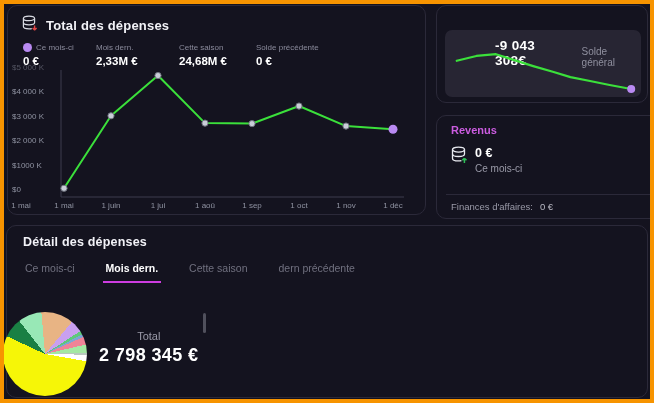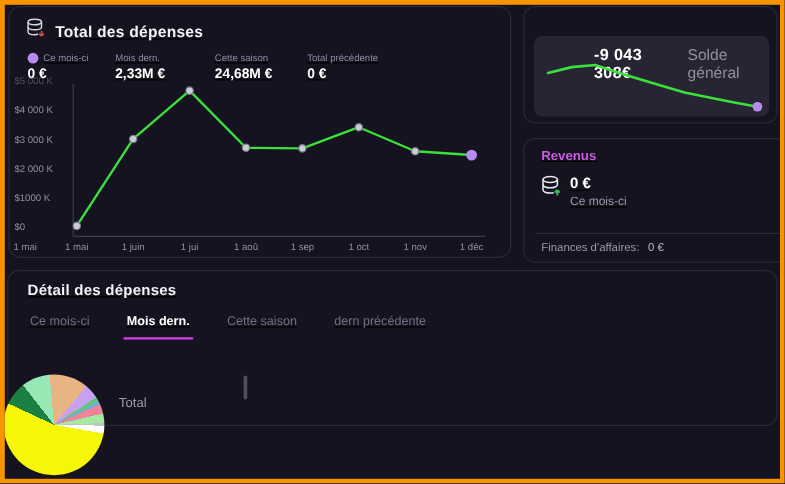--- a/index.html
+++ b/index.html
@@ -2,26 +2,26 @@
 <html><head>
 <meta charset="utf-8">
 <style>
   * { margin:0; padding:0; box-sizing:border-box; font-family:"Liberation Sans",sans-serif; }
   html,body { background:#000; }
   .frame {
     position:relative; width:654px; height:403px;
     background:#14131f; border:4px solid #f79400; overflow:hidden;
   }
   .panel {
-    position:absolute; border:1px solid #2b2939; border-radius:10px; background:#14131f;text-decoration:underline;
+    position:absolute; border:1px solid #2b2939; border-radius:10px; background:#14131f;
   }
   #expenses-panel { left:3px; top:1px; width:419px; height:210px; }
   #finances-panel { left:432px; top:1px; width:212px; height:98px; }
   #revenue-panel  { left:432px; top:111px; width:232px; height:104px; }
-  #detail-panel   { left:2px; top:221px; width:642px; height:130px; }
+  #detail-panel   { left:2px; top:221px; width:642px; height:173px; }
 
   .panel-header { display:flex; align-items:center; gap:8px; padding:9px 0 0 14px; }
   .panel-title { font-size:13px; font-weight:bold; color:#f2f2f7; letter-spacing:.2px; }
   .magenta-title { font-size:11px; font-weight:bold; color:#cb5ce0; padding:8px 0 0 13px; }
 
   .stats-row { display:flex; margin:7px 0 0 15px; }
   .stat { display:flex; flex-direction:column; }
   .stat-label-row { display:flex; align-items:center; gap:4px; font-size:8px; color:#8b8b9c; }
   .stat-dot { width:9px; height:9px; border-radius:50%; background:#b98af2; display:inline-block; }
   .stat-value { font-size:11.5px; font-weight:bold; color:#fff; margin-top:3px; }
@@ -29,21 +29,21 @@
   #main-chart { position:absolute; left:0; top:58px; }
   .axis-tick { font-size:8px; fill:#8f92a1; }
   .axis-tick-top { opacity:.5; }
 
   .fin-card {
     position:absolute; left:8px; top:24px; width:196px; height:67px;
     background:#272533; border-radius:7px; overflow:hidden;
   }
   .fin-balance-row { padding:8px 0 0 10px; display:flex; align-items:flex-end; gap:14px;margin-left:40px; }
   .fin-balance { font-size:13.5px; font-weight:bold; color:#fff; letter-spacing:.3px; }
-  .fin-balance-label { font-size:13px; color:#8f8f9e; }
+  .fin-balance-label { font-size:10px; color:#8f8f9e; }
   #sparkline { position:absolute; left:0; top:22px; }
 
   .rev-row { display:flex; align-items:flex-start; gap:7px; margin:10px 0 0 14px; }
   .rev-amount { font-size:12.5px; font-weight:bold; color:#fff; }
   .rev-period { font-size:10px; color:#9a9aa8; margin-top:3px; }
   .rev-divider { position:absolute; left:9px; right:9px; top:78px; height:1px; background:#2b2939; }
   .rev-footer { position:absolute; left:14px; top:85px; font-size:9.5px; color:#9a9aa8; }
   .rev-footer b { color:#b9b9c4; font-weight:normal; margin-left:7px; }
 
   .tabs-row { display:flex; gap:25px; margin:13px 0 0 15px; }
@@ -90,21 +90,21 @@
           <div class="stat-value">2,33M €</div>
         </div>
         <div class="stat" style="width: 77px;">
           <div class="stat-label-row">
             <span>Cette saison</span>
           </div>
           <div class="stat-value">24,68M €</div>
         </div>
         <div class="stat" style="width: 110px;">
           <div class="stat-label-row">
-            <span>Total précédente</span>
+            <span>Solde précédente</span>
           </div>
           <div class="stat-value">0 €</div>
         </div>
       </div>
     <svg id="main-chart" width="419" height="150">
         <line x1="53" y1="6" x2="53" y2="133" stroke="#3c3c4e" stroke-width="1"></line>
         <line x1="53" y1="133" x2="396" y2="133" stroke="#3c3c4e" stroke-width="1"></line>
         <text x="4" y="128" class="axis-tick">$0</text>
         <text x="4" y="103.6" class="axis-tick">$1000 K</text>
         <text x="4" y="79.19999999999999" class="axis-tick">$2 000 K</text>
@@ -175,17 +175,18 @@
     </div>
     <div class="tabs-row" id="detail-tabs">
         <div class="tab">Ce mois-ci</div>
         <div class="tab active">Mois dern.</div>
         <div class="tab">Cette saison</div>
         <div class="tab">dern précédente</div>
       </div>
     <div id="pie" style="background: conic-gradient(from -5deg, rgb(232, 180, 132) 0deg, rgb(232, 180, 132) 45deg, rgb(201, 160, 239) 45deg, rgb(201, 160, 239) 62deg, rgb(94, 201, 122) 62deg, rgb(94, 201, 122) 67deg, rgb(123, 167, 212) 67deg, rgb(123, 167, 212) 71deg, rgb(239, 131, 151) 71deg, rgb(239, 131, 151) 82deg, rgb(164, 232, 164) 82deg, rgb(164, 232, 164) 93deg, rgb(185, 201, 191) 93deg, rgb(185, 201, 191) 96deg, rgb(255, 255, 255) 96deg, rgb(255, 255, 255) 105deg, rgb(246, 246, 7) 105deg, rgb(246, 246, 7) 300deg, rgb(26, 128, 68) 300deg, rgb(26, 128, 68) 327deg, rgb(152, 232, 182) 327deg, rgb(152, 232, 182) 360deg);"></div>
     <div class="total-block">
       <div class="total-label">Total</div>
+      <div class="total-value">2 798 345 €</div>
     </div>
     <div class="scroll-thumb"></div>
   </div>
 
 </div>
 
 </body></html>

